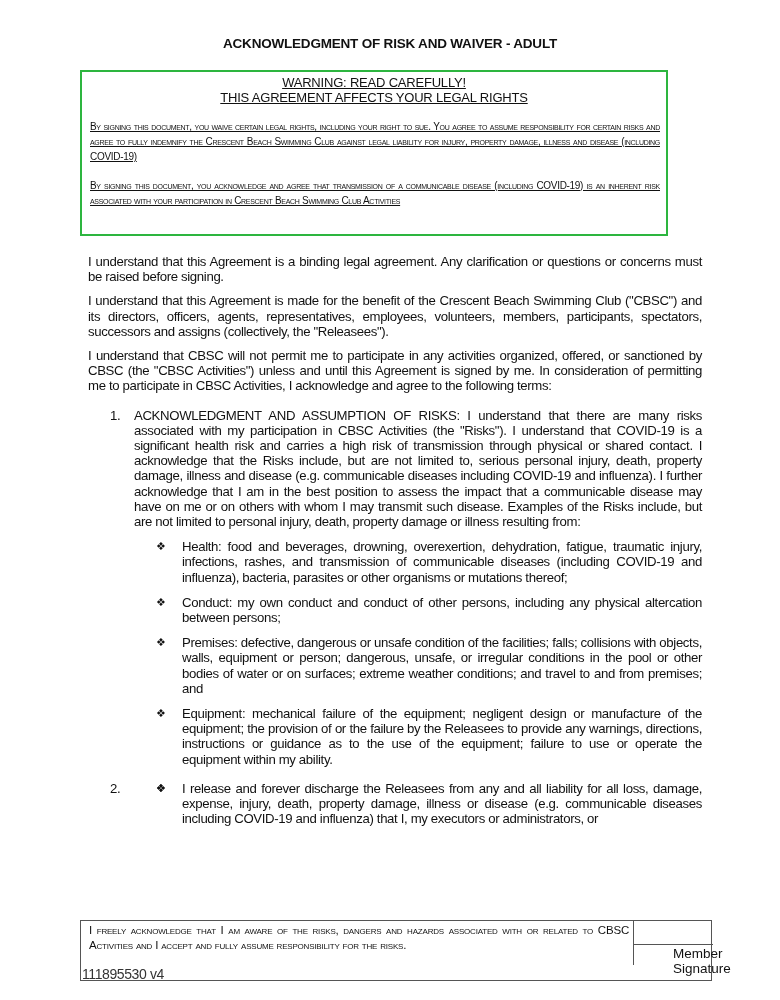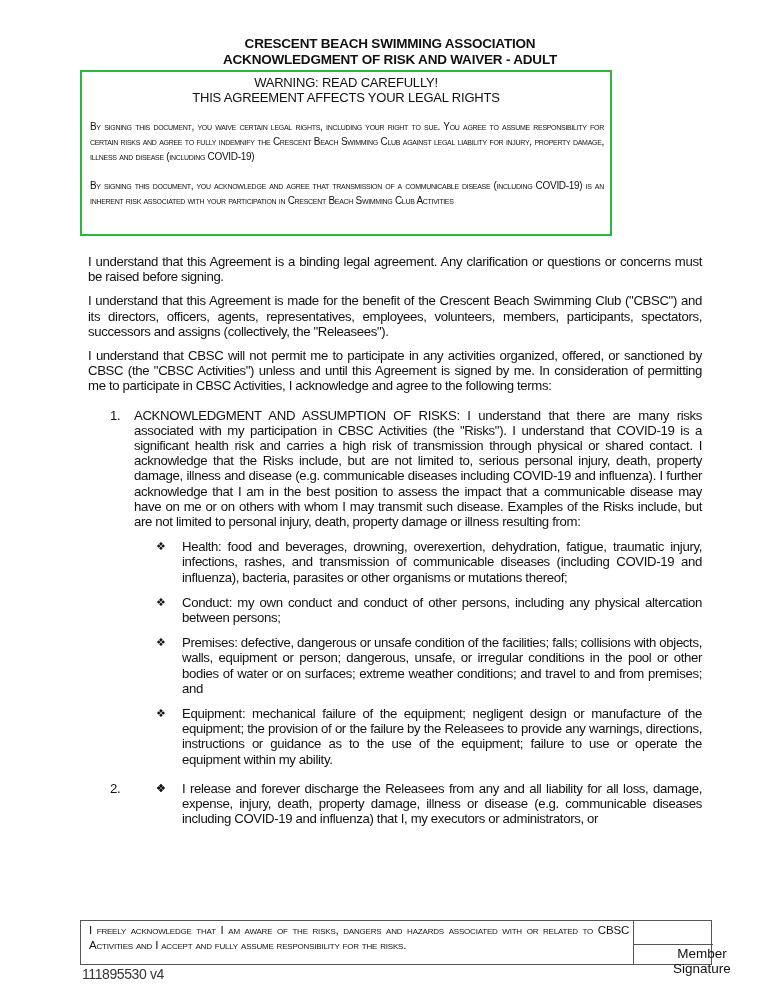--- a/index.html
+++ b/index.html
@@ -1,47 +1,46 @@
 <!DOCTYPE html>
 <html><head>
 <meta charset="utf-8">
 <style>
   html, body { margin:0; padding:0; background:#ffffff; }
   body { width:780px; height:1000px; position:relative; overflow:hidden;
          font-family:"Liberation Sans", sans-serif; color:#111; }
   .page { position:absolute; left:0; top:0; width:780px; height:1000px; }
   .title { position:absolute; left:0; width:780px; top:36px; text-align:center;
            font-weight:bold; font-size:13.5px; line-height:16px; letter-spacing:-0.2px; }
-  .warnbox { position:absolute; left:80px; top:70px; width:532px; height:166px;
-             border:2px solid #2db53f; box-sizing:border-box; }
+  .warnbox { position:absolute; left:80px; top:70px; width:588px; height:166px;
+             border:2px solid #2db53f; box-sizing:border-box;text-decoration:underline; }
   .warn-head { text-align:center; font-size:13px; line-height:15px; margin-top:3px; letter-spacing:-0.2px; }
   .warn-p { margin:14px 6px 0 8px; font-size:10px; line-height:15px; text-align:justify;
             font-variant:small-caps; letter-spacing:-0.3px; }
   .body { position:absolute; left:88px; width:614px; top:254px; font-size:13.2px; line-height:15.2px;
           letter-spacing:-0.35px; }
   .body p { margin:0 0 9px 0; text-align:justify; }
   .num { position:relative; padding-left:46px; margin:14px 0 8px 0; text-align:justify; }
   .num .n { position:absolute; left:22px; top:0; }
   .bul { position:relative; padding-left:94px; margin:10px 0 8px 0; text-align:justify; }
   .bul .b { position:absolute; left:68px; top:0; font-size:11px; }
-  .sigbox { position:absolute; left:80px; top:920px; width:632px; height:45px;
+  .sigbox { position:absolute; left:80px; top:920px; width:632px; height:61px;
             border:1px solid #555; box-sizing:border-box; }
   .sig-text { position:absolute; left:8px; top:2px; width:540px; font-size:11.5px; line-height:14.5px;
               font-variant:small-caps; text-align:justify; letter-spacing:-0.2px; }
   .sig-div { position:absolute; left:552px; top:0; width:1px; height:44px; background:#555; }
   .sig-line { position:absolute; left:552px; top:23px; width:80px; height:1px; background:#555; }
-  .sig-label { position:absolute; left:592px; top:25px; font-size:13.5px;text-align:center; }
+  .sig-label { position:absolute; left:592px; top:25px; font-size:13.5px; }
   .doc-id { position:absolute; left:82px; top:966px; font-size:14px; color:#333; letter-spacing:-0.4px; }
 </style>
 </head>
 <body>
 
 <div class="page">
   <div class="title">
-    <div>CRESCENT BEACH SWIMMING ASSOCIATION</div>
     <div>ACKNOWLEDGMENT OF RISK AND WAIVER - ADULT</div>
   </div>
 
   <div class="warnbox">
     <div class="warn-head">
       <div>WARNING: READ CAREFULLY!</div>
       <div>THIS AGREEMENT AFFECTS YOUR LEGAL RIGHTS</div>
     </div>
     <div class="warn-p">By signing this document, you waive certain legal rights, including your right to sue. You agree to assume responsibility for certain risks and agree to fully indemnify the Crescent Beach Swimming Club against legal liability for injury, property damage, illness and disease (including COVID-19)</div>
     <div class="warn-p">By signing this document, you acknowledge and agree that transmission of a communicable disease (including COVID-19) is an inherent risk associated with your participation in Crescent Beach Swimming Club Activities</div>

